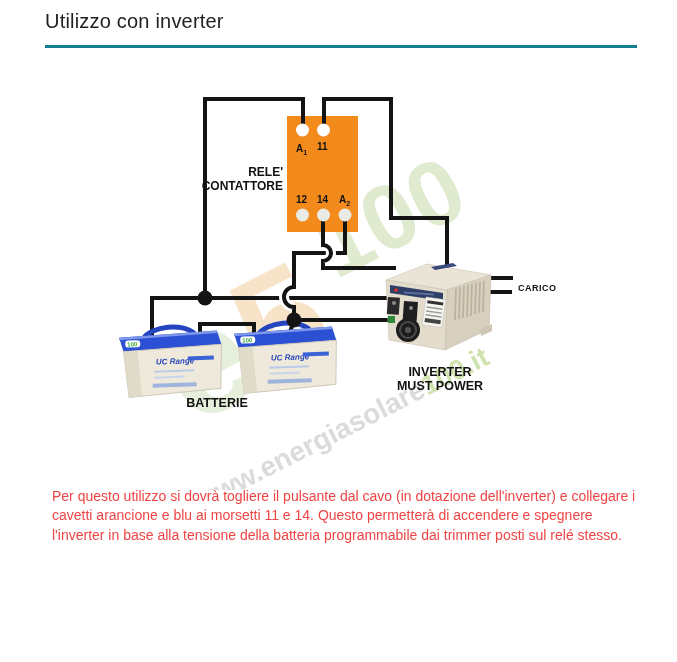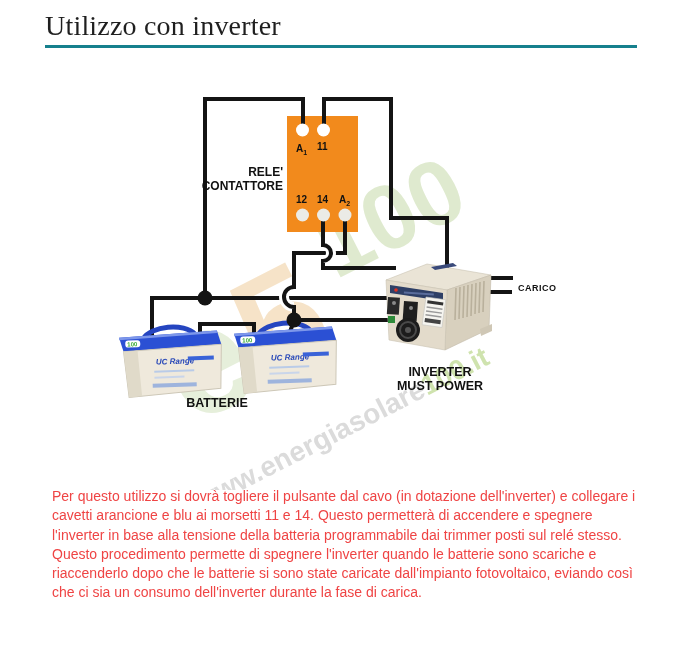--- a/index.html
+++ b/index.html
@@ -1,18 +1,18 @@
 <!DOCTYPE html>
 <html><head>
 <meta charset="utf-8">
 <style>
   html,body{margin:0;padding:0;background:#fff;}
   body{width:677px;height:662px;position:relative;font-family:"Liberation Sans",sans-serif;overflow:hidden;}
-  .title{position:absolute;left:45px;top:10px;font-family:Liberation Serif, serif;
-         font-size:28px;color:#1f1f1f;letter-spacing:.2px;}
+  .title{position:absolute;left:45px;top:10px;font-family:Liberation Sans, sans-serif;
+         font-size:20px;color:#1f1f1f;letter-spacing:.2px;}
   .title-rule{position:absolute;left:45px;top:45px;width:592px;height:3px;background:#16808D;}
   .diagram{position:absolute;left:0;top:0;width:677px;height:490px;}
   .bodytext{position:absolute;left:52px;top:487px;width:584px;font-size:14px;line-height:19.3px;color:#ef4444;}
   .bodytext p{margin:0;}
   svg text{font-family:"Liberation Sans",sans-serif;}
   .lbl{font-weight:bold;fill:#111;}
 </style>
 </head>
 <body>
 
@@ -155,14 +155,13 @@
   <circle cx="294" cy="320" r="7.5" fill="#141414"></circle>
 
   <text x="217" y="407" font-size="12.5" text-anchor="middle" class="lbl">BATTERIE</text>
   <text x="440" y="376" font-size="12.5" text-anchor="middle" class="lbl">INVERTER</text>
   <text x="440" y="390" font-size="12.5" text-anchor="middle" class="lbl">MUST POWER</text>
   <text x="518" y="291" font-size="9" letter-spacing="0.5" class="lbl">CARICO</text>
 </svg>
 
 <div class="bodytext">
   <p>Per questo utilizzo si dovrà togliere il pulsante dal cavo (in dotazione dell'inverter) e collegare i cavetti arancione e blu ai morsetti 11 e 14. Questo permetterà di accendere e spegnere l'inverter in base alla tensione della batteria programmabile dai trimmer posti sul relé stesso.</p>
-  <p>Questo procedimento permette di spegnere l'inverter quando le batterie sono scariche e riaccenderlo dopo che le batterie si sono state caricate dall'impianto fotovoltaico, eviando così che ci sia un consumo dell'inverter durante la fase di carica.</p>
 </div>
 
 </body></html>

